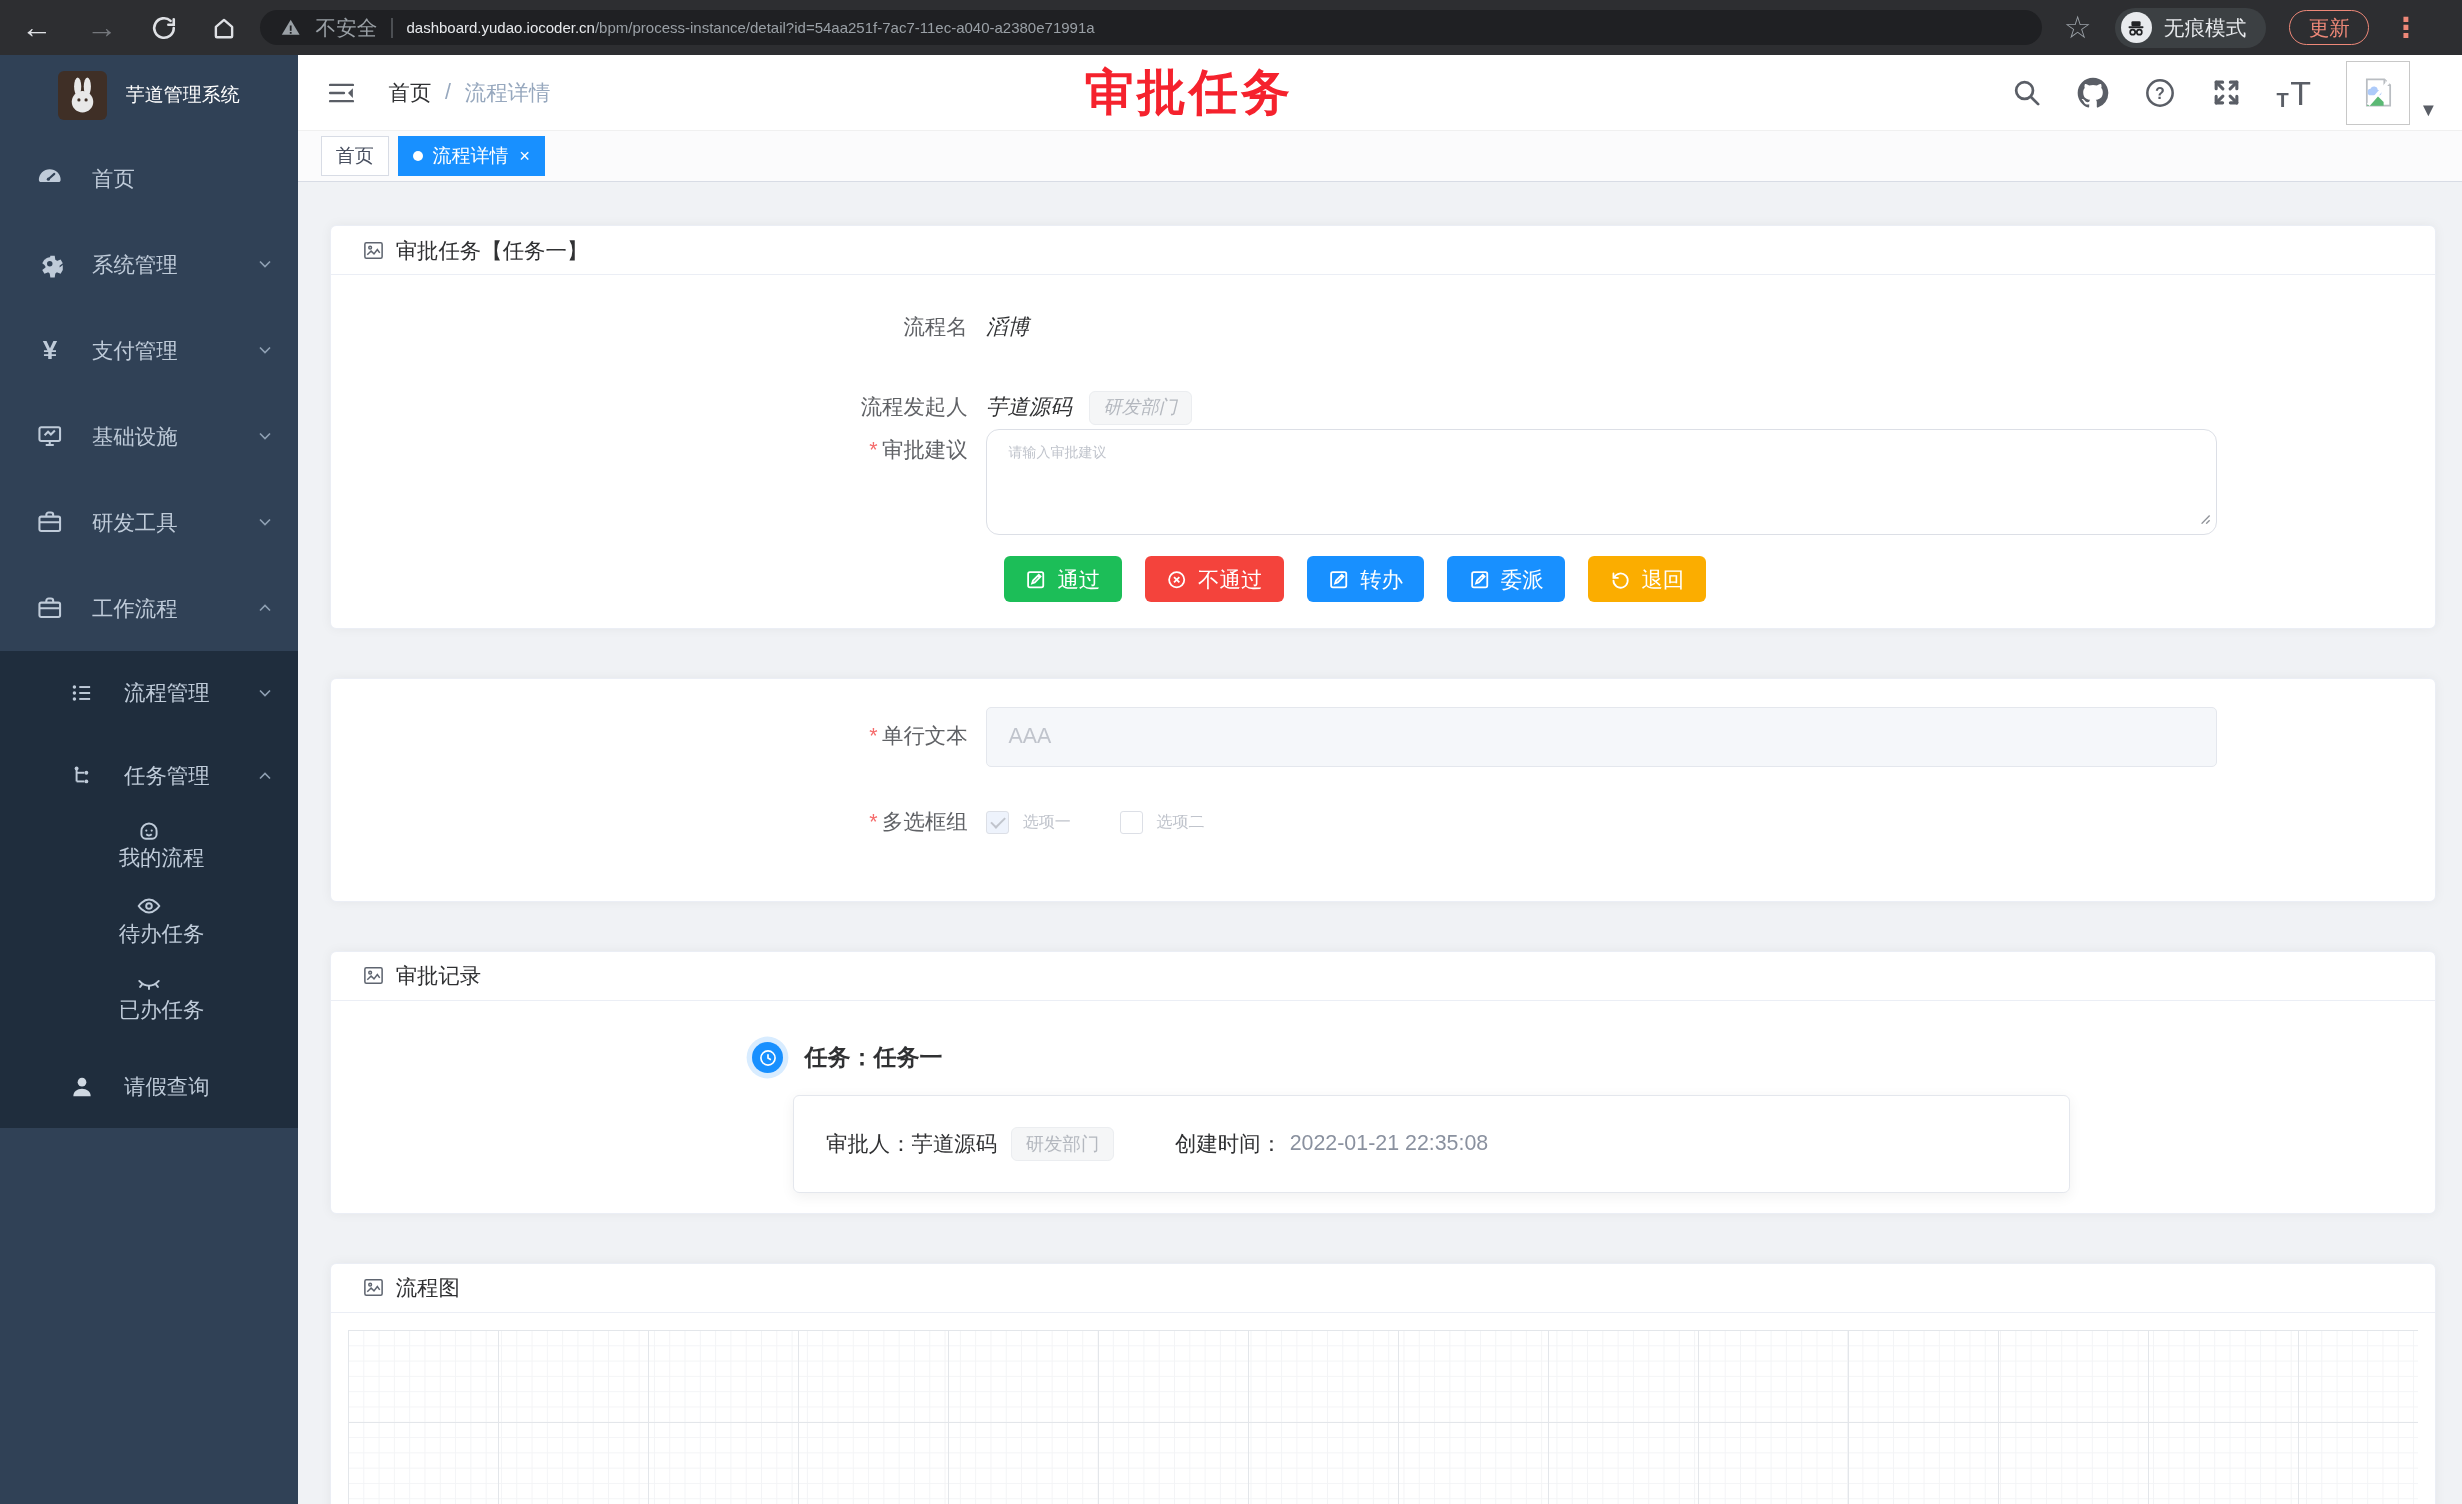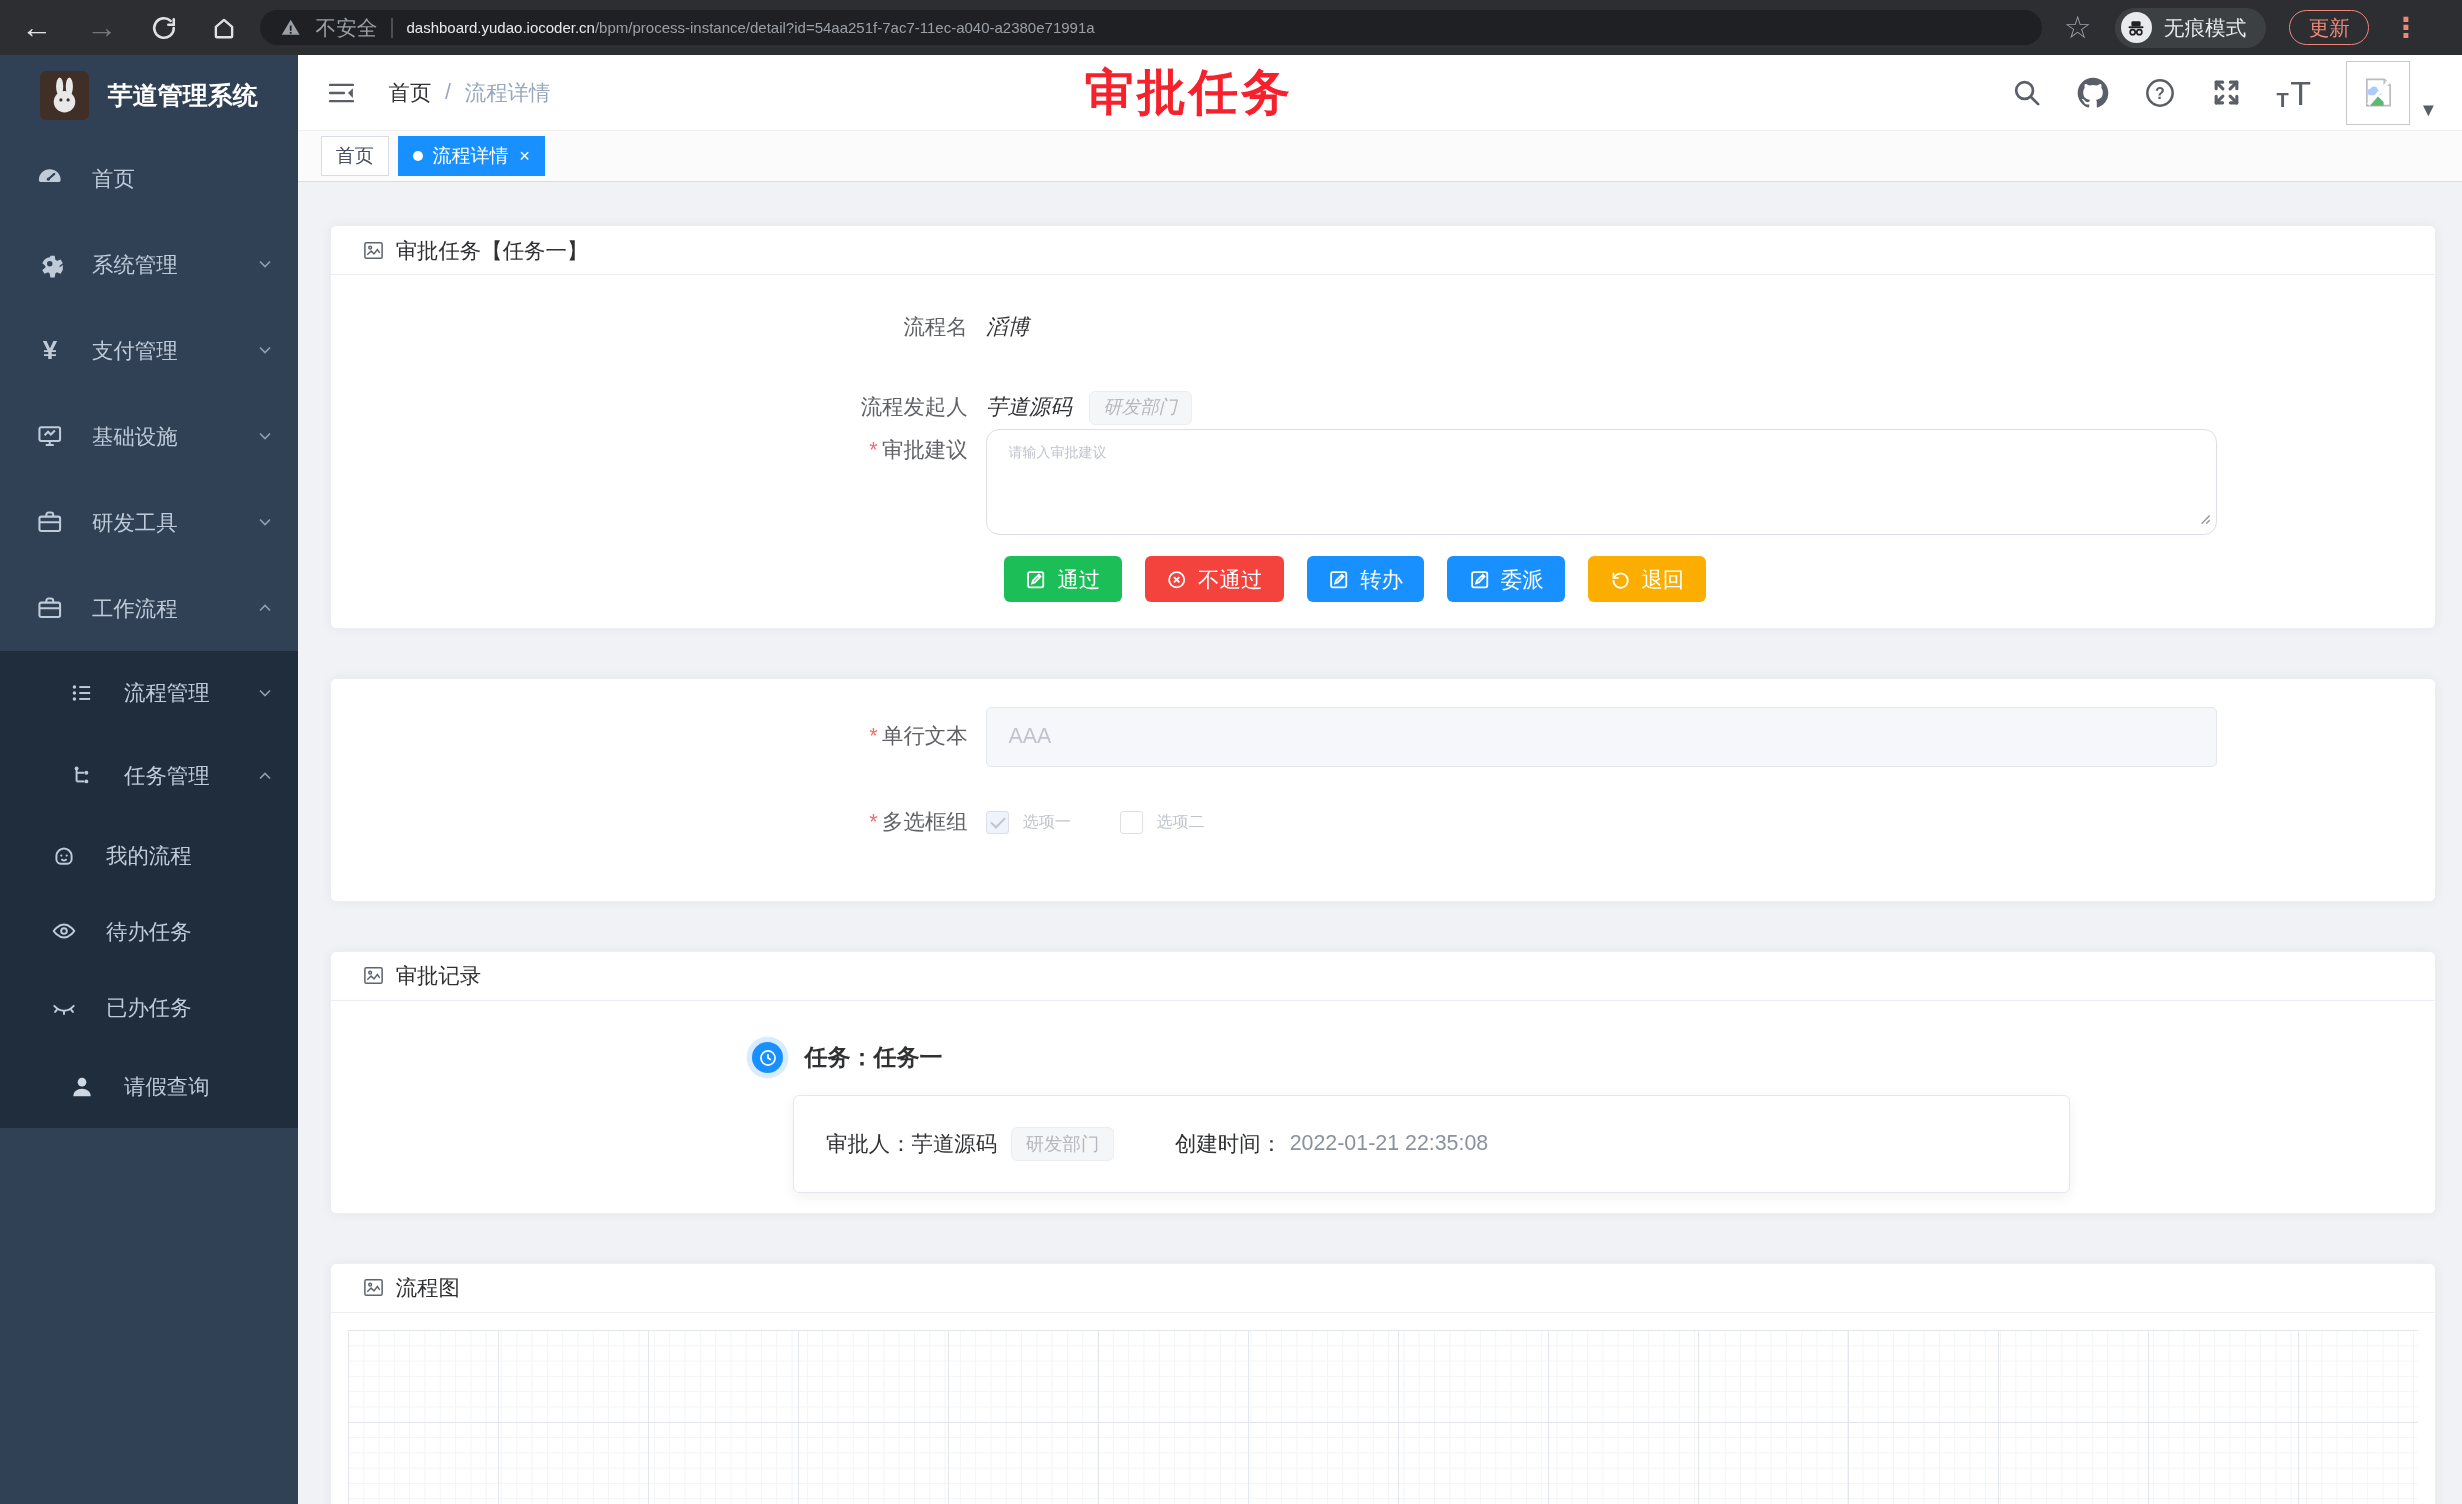--- a/index.html
+++ b/index.html
@@ -31,28 +31,28 @@
   .dots-icon { color:#ee8878; font-size:27.5px; font-weight:700; cursor:pointer; letter-spacing:0; }
 
   
   .app { flex:1; display:flex; min-height:0; }
 
   
   .sidebar { width:298px; flex-shrink:0; background:#304156; display:flex; flex-direction:column; }
   .logo-row { height:80px; display:flex; align-items:center; justify-content:center; gap:18.4px; cursor:pointer; }
   .logo-img { width:49px; height:49px; border-radius:6.1px; background:#3f2f26; display:flex;
     align-items:center; justify-content:center; overflow:hidden; }
-  .logo-title { color:#ffffff; font-size:25px; font-weight:700; }
+  .logo-title { color:#ffffff; font-size:19px; font-weight:400; }
   .menu-item { height:86px; display:flex; align-items:center; padding:0 23px 0 34px;
     color:#bfcbd9; font-size:21.4px; cursor:pointer; }
   .mi-icon { width:32px; display:flex; justify-content:center; margin-right:26px; flex-shrink:0; }
   .chev { margin-left:auto; display:flex; }
   .submenu { background:#1f2d3d; }
   .submenu .menu-item { height:83px; padding-left:66px; }
-  .submenu .sub2-item { height:76px; padding-left:48px; }
+  .submenu .sub2-item { height:76px; padding-left:48px;flex-direction:column; }
   .yen-glyph { font-size:26px; color:#bfcbd9; font-weight:700; line-height:1; }
 
   
   .main { flex:1; display:flex; flex-direction:column; min-width:0; }
 
   .navbar { height:75px; background:#ffffff; display:flex; align-items:center;
     padding:0 24.5px 0 27.5px; position:relative; flex-shrink:0; }
   .hamburger { margin-right:32px; cursor:pointer; display:flex; }
   .breadcrumb { display:flex; align-items:center; gap:13.8px; font-size:21.4px; color:#97a8be; }
   .bc-home { color:#303133; cursor:pointer; }

